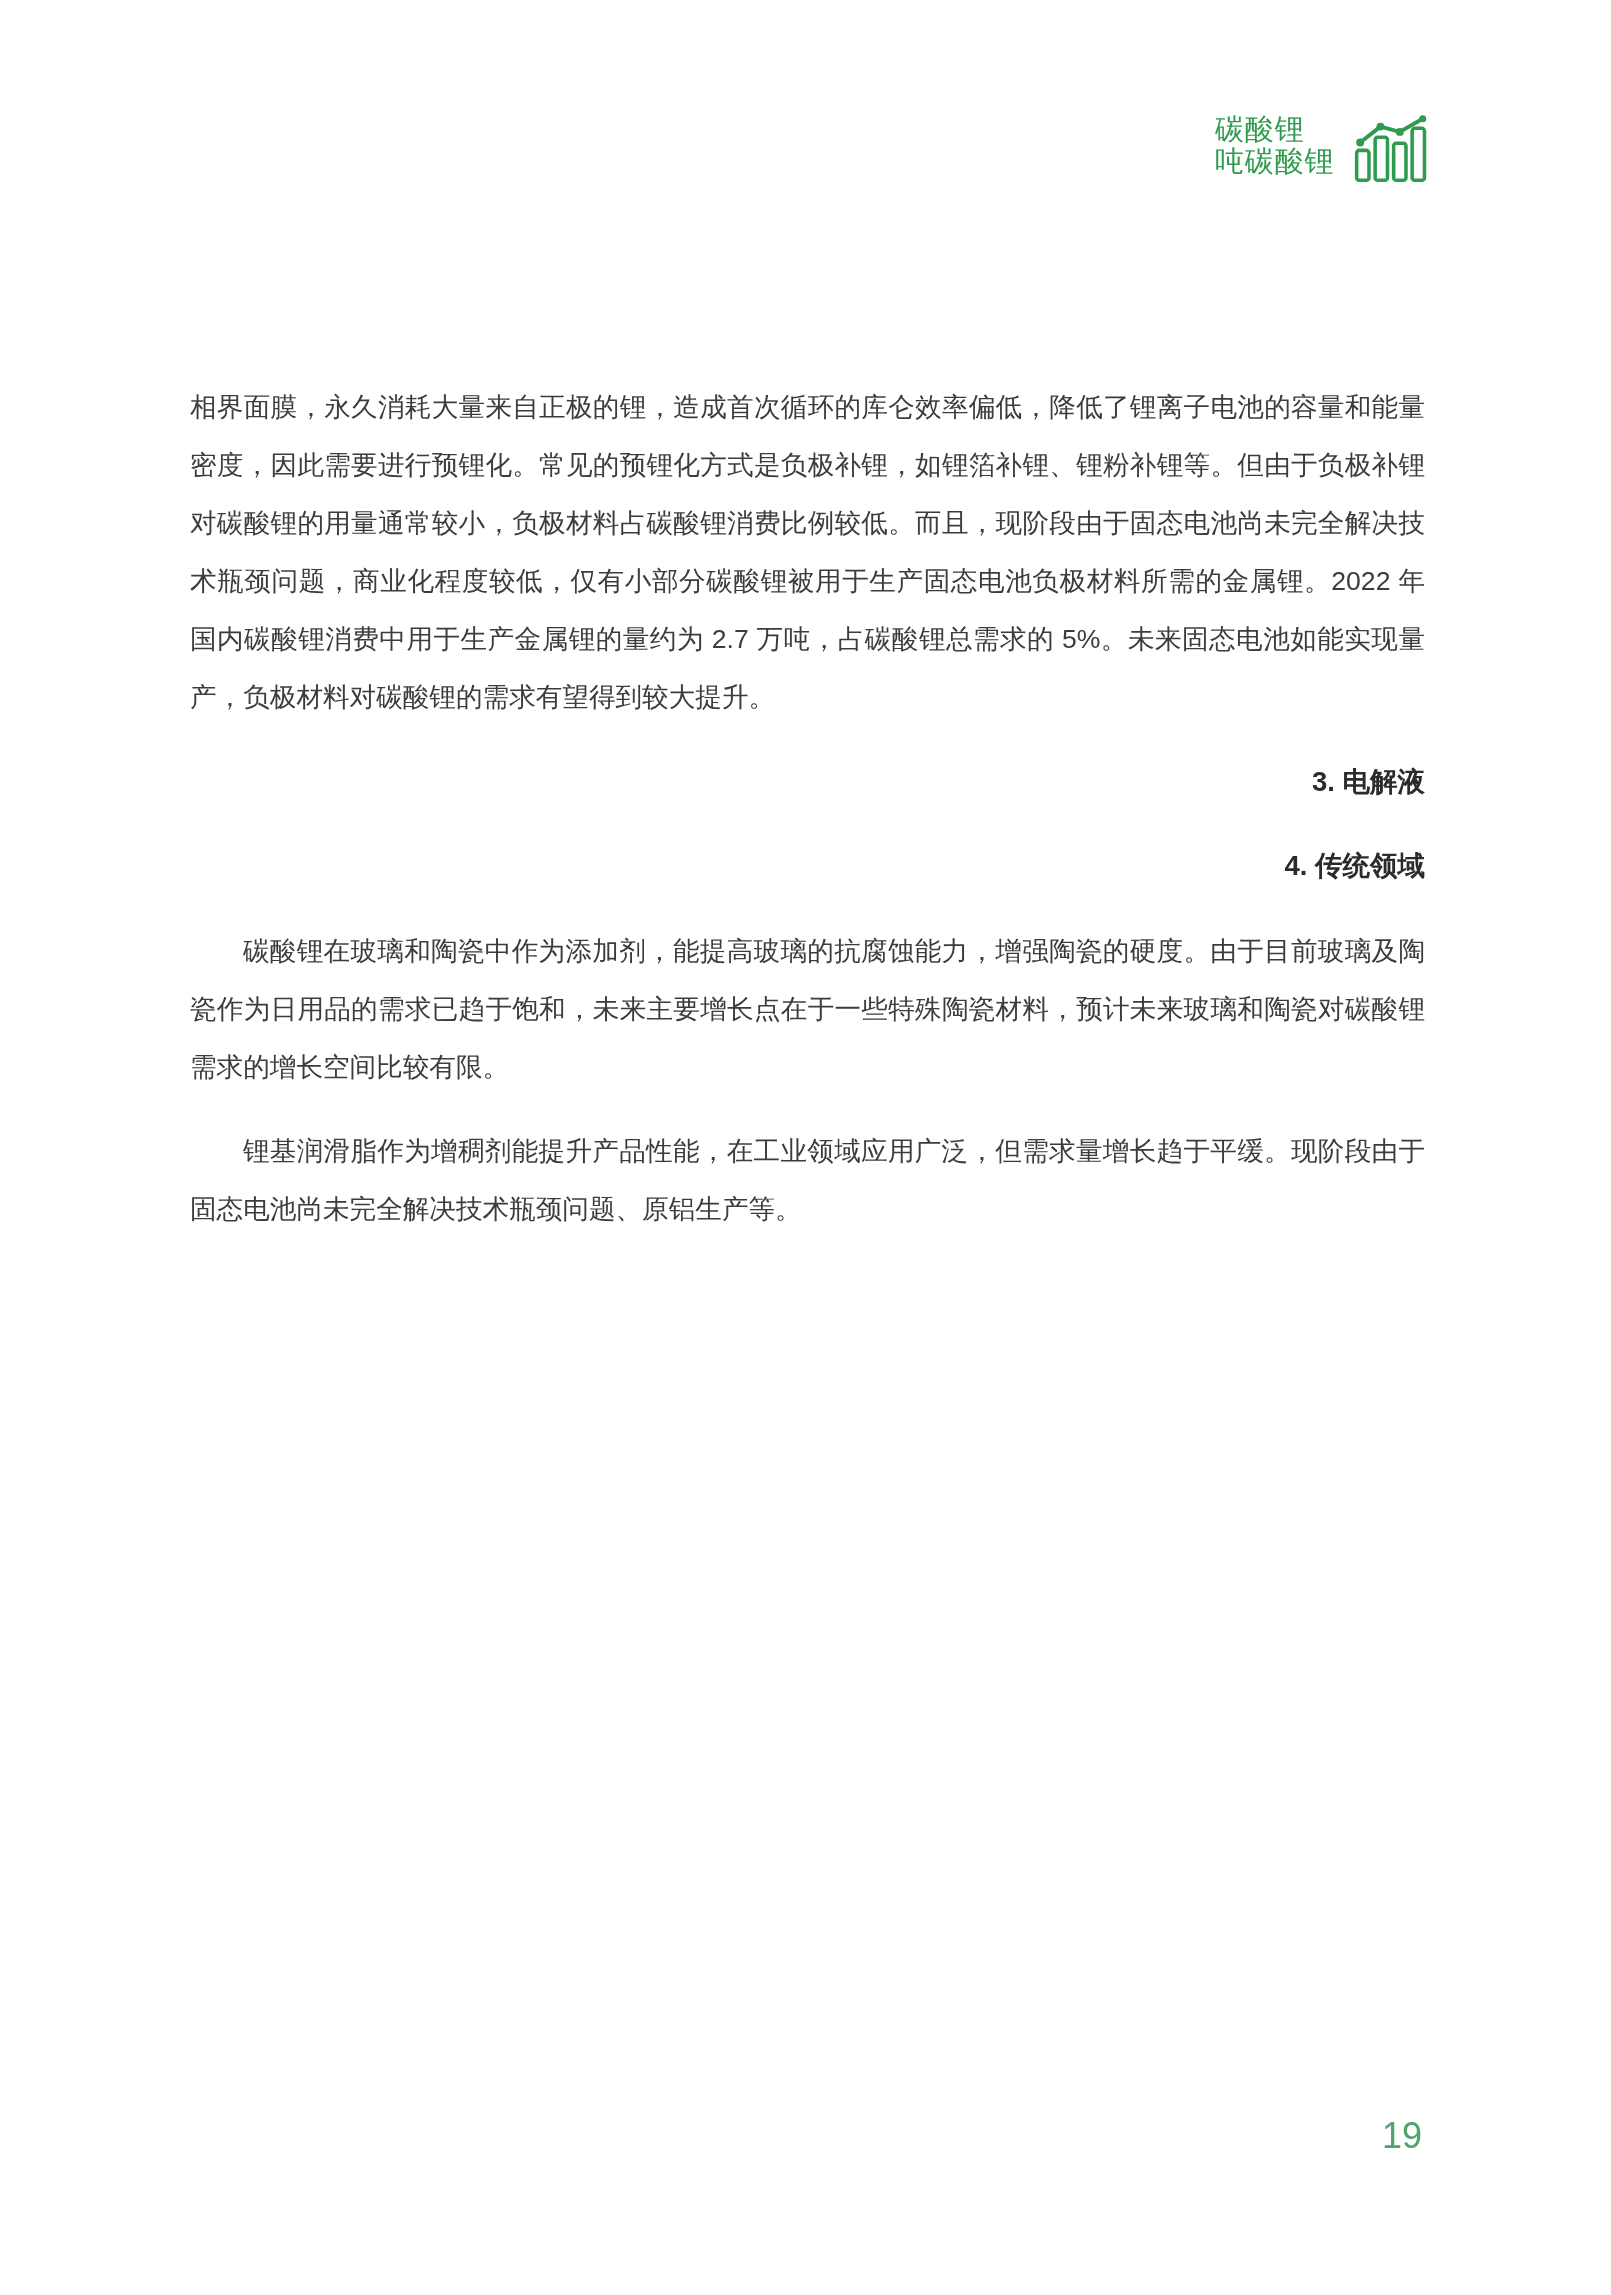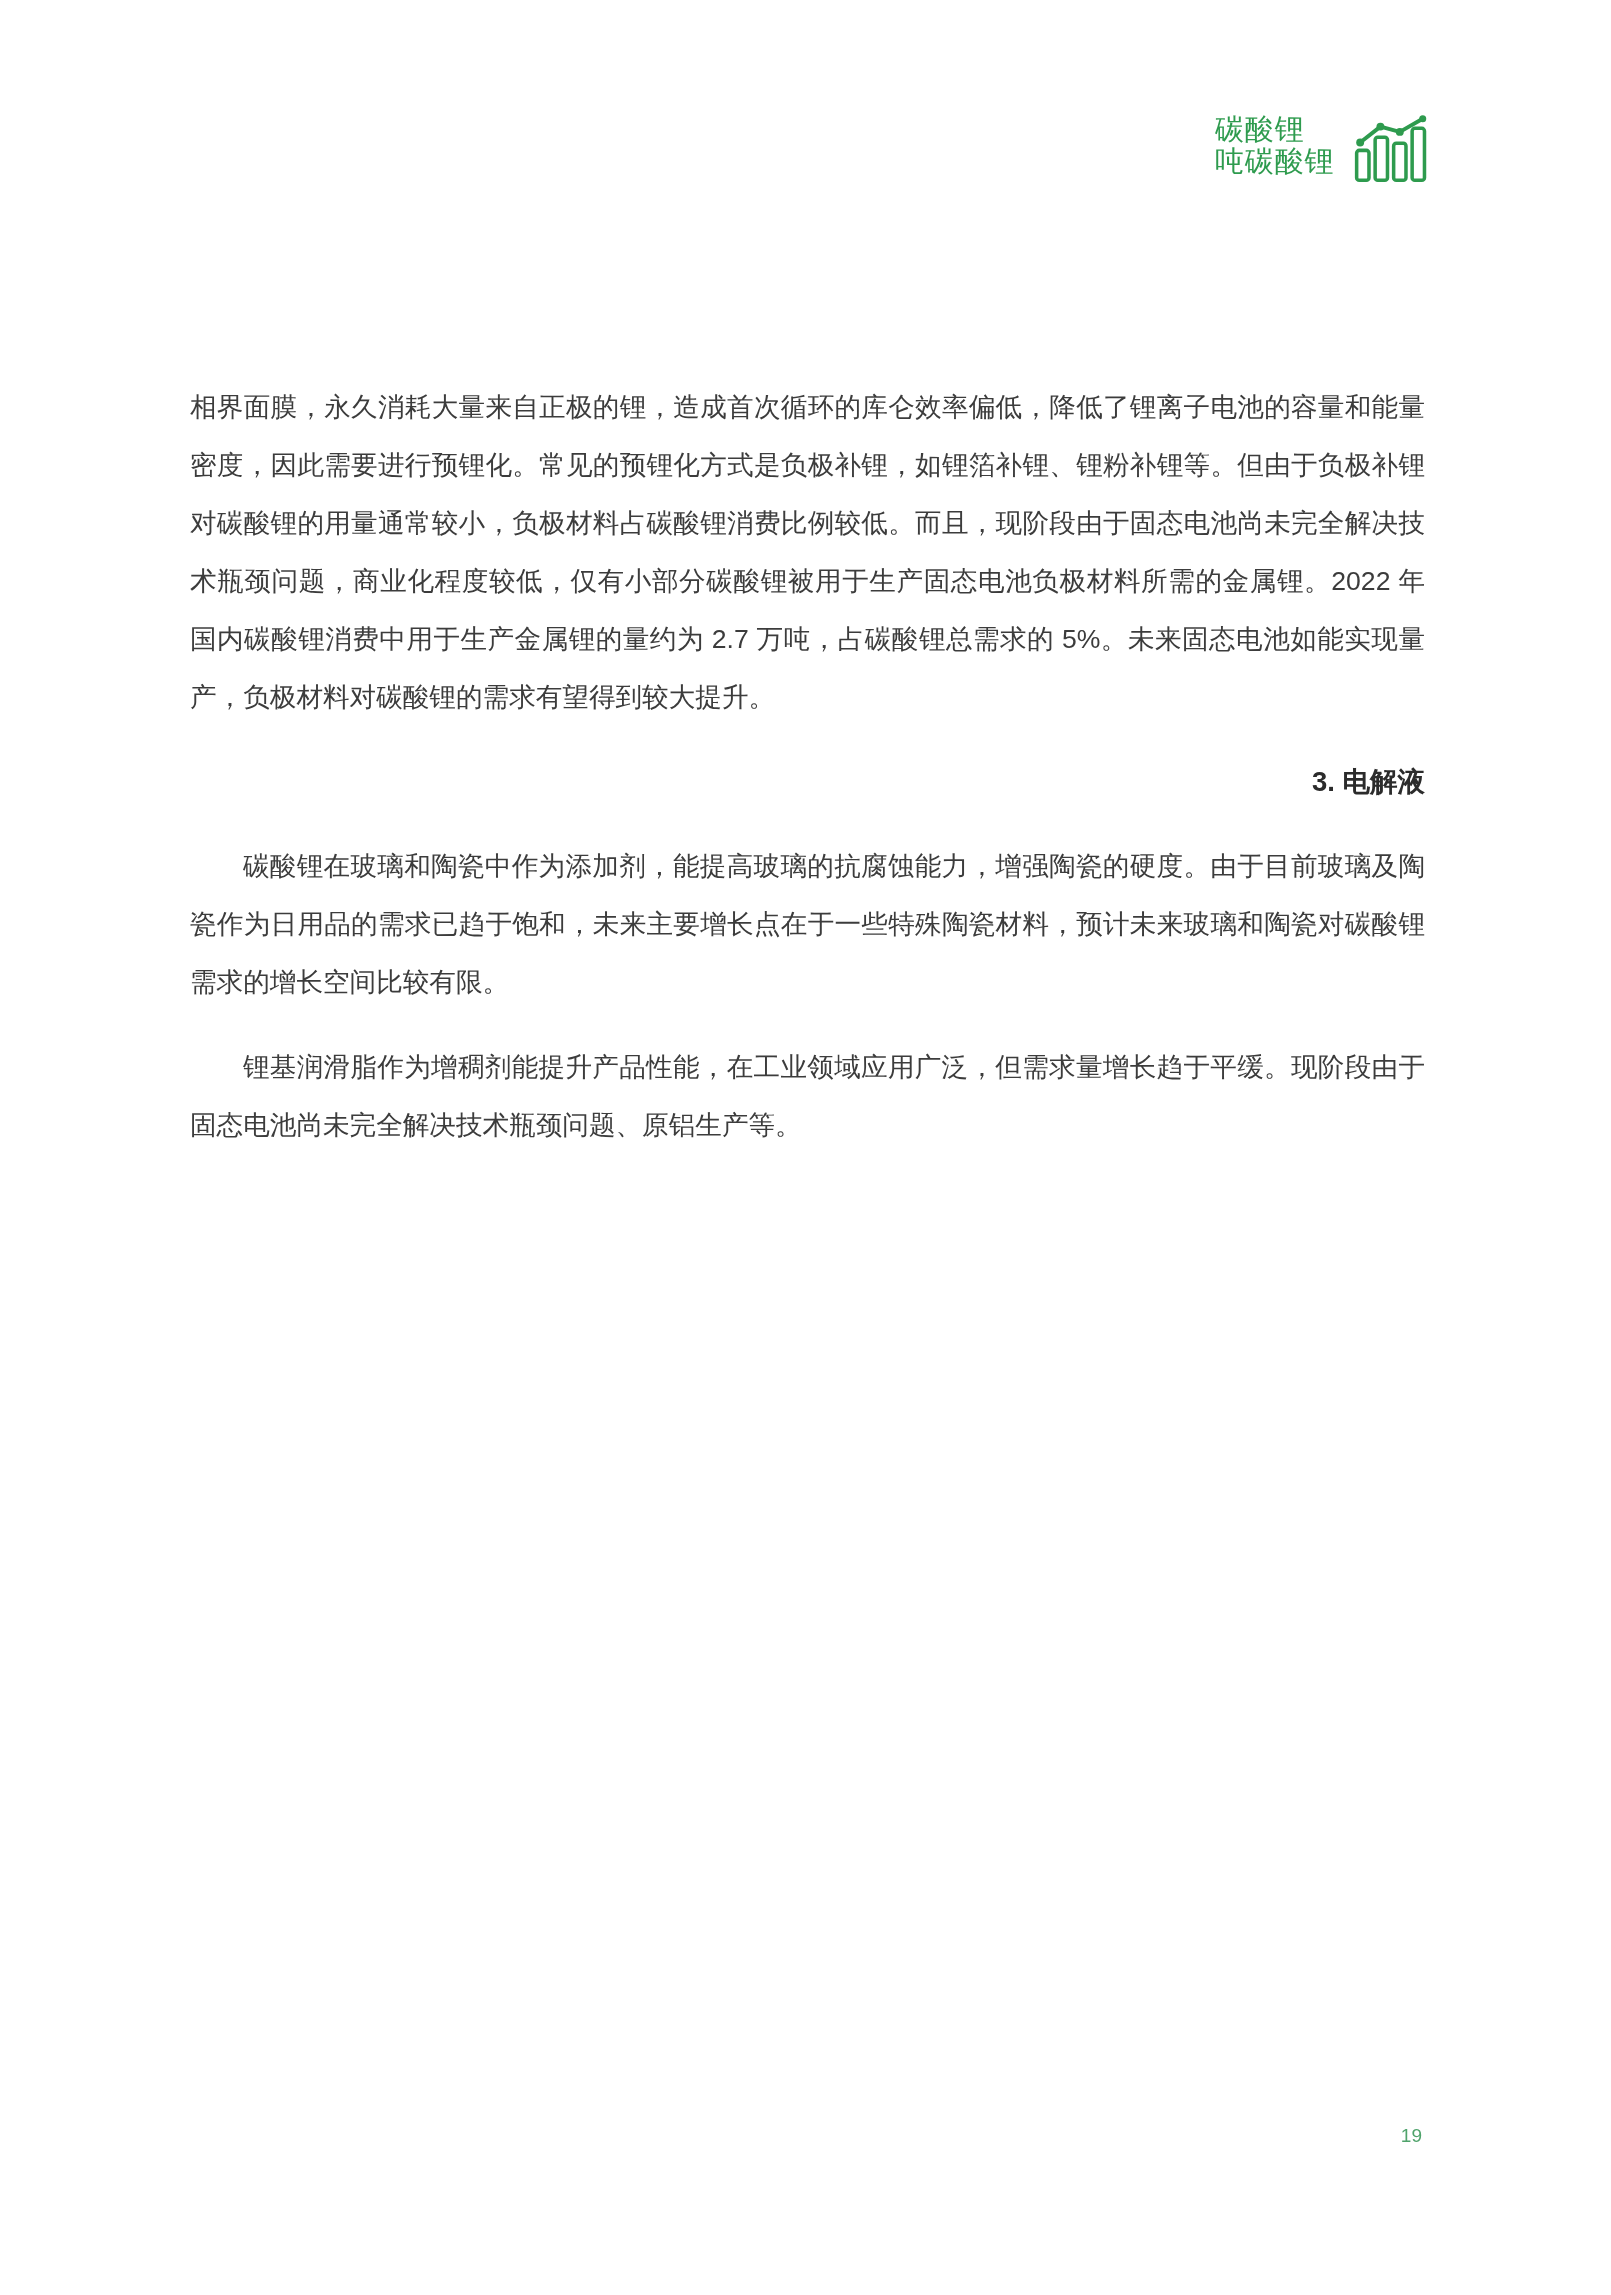--- a/index.html
+++ b/index.html
@@ -57,21 +57,21 @@
     font-weight: bold;
     color: #2B2B2B;
     text-align: right;
   }
 
   
   .page-number {
     position: absolute;
     top: 2118px;
     right: 190px;
-    font-size: 19px;
+    font-size: 36px;
     line-height: 35px;
     color: #4FA36B;
   }
 </style>
 </head>
 <body>
 
 <div class="page">
 
   <header class="logo">
@@ -96,20 +96,21 @@
         </g>
       </svg>
     </div>
   </header>
 
   <main class="content">
     <p class="para no-indent">相界面膜，永久消耗大量来自正极的锂，造成首次循环的库仑效率偏低，降低了锂离子电池的容量和能量密度，因此需要进行预锂化。常见的预锂化方式是负极补锂，如锂箔补锂、锂粉补锂等。但由于负极补锂对碳酸锂的用量通常较小，负极材料占碳酸锂消费比例较低。而且，现阶段由于固态电池尚未完全解决技术瓶颈问题，商业化程度较低，仅有小部分碳酸锂被用于生产固态电池负极材料所需的金属锂。2022 年国内碳酸锂消费中用于生产金属锂的量约为 2.7 万吨，占碳酸锂总需求的 5%。未来固态电池如能实现量产，负极材料对碳酸锂的需求有望得到较大提升。</p>
 
     <h3 class="heading">3. 电解液</h3>
 
+    <h3 class="heading">4. 传统领域</h3>
     <p class="para">碳酸锂在玻璃和陶瓷中作为添加剂，能提高玻璃的抗腐蚀能力，增强陶瓷的硬度。由于目前玻璃及陶瓷作为日用品的需求已趋于饱和，未来主要增长点在于一些特殊陶瓷材料，预计未来玻璃和陶瓷对碳酸锂需求的增长空间比较有限。</p>
     <p class="para">锂基润滑脂作为增稠剂能提升产品性能，在工业领域应用广泛，但需求量增长趋于平缓。现阶段由于固态电池尚未完全解决技术瓶颈问题、原铝生产等。</p>
   </main>
 
   <footer>
     <span class="page-number">19</span>
   </footer>
 
 </div>
 

